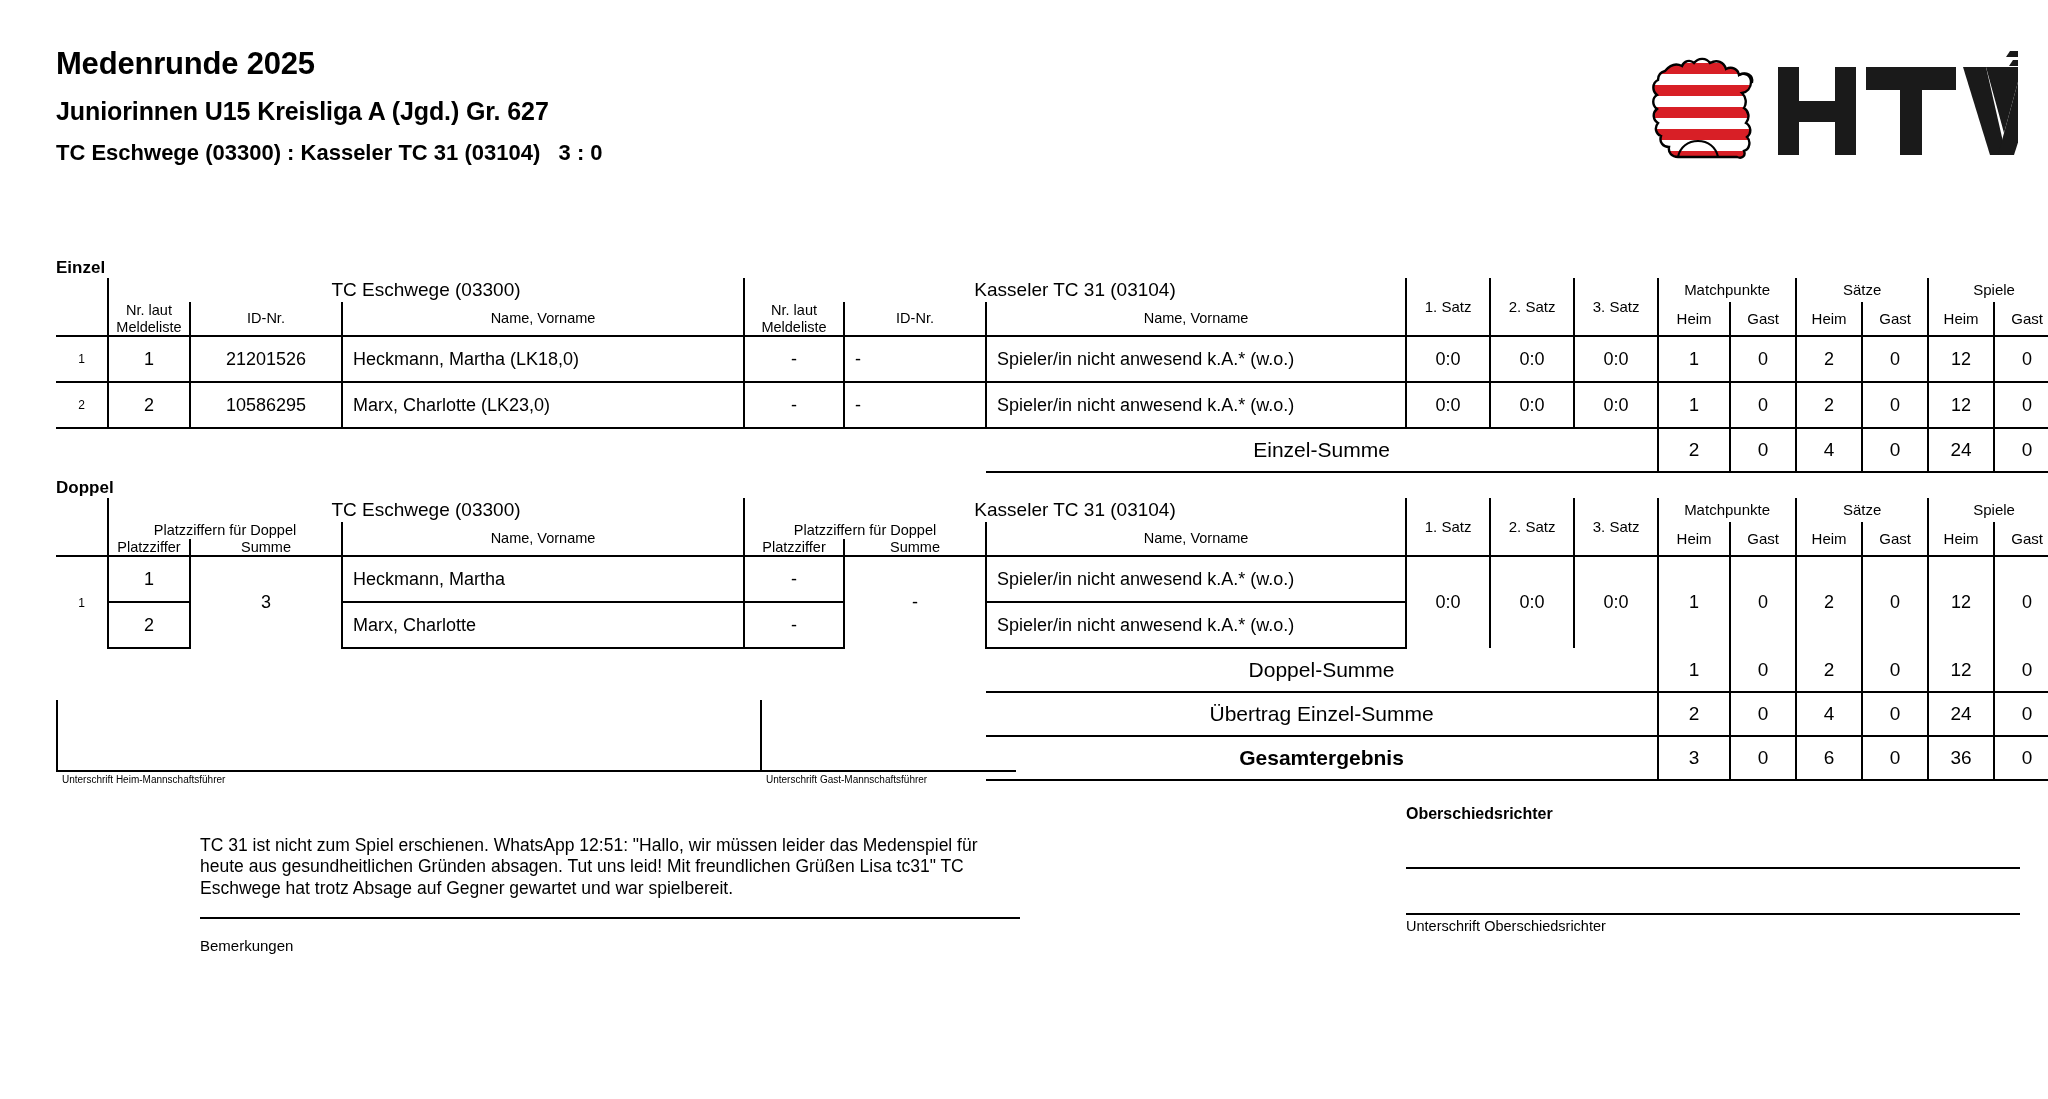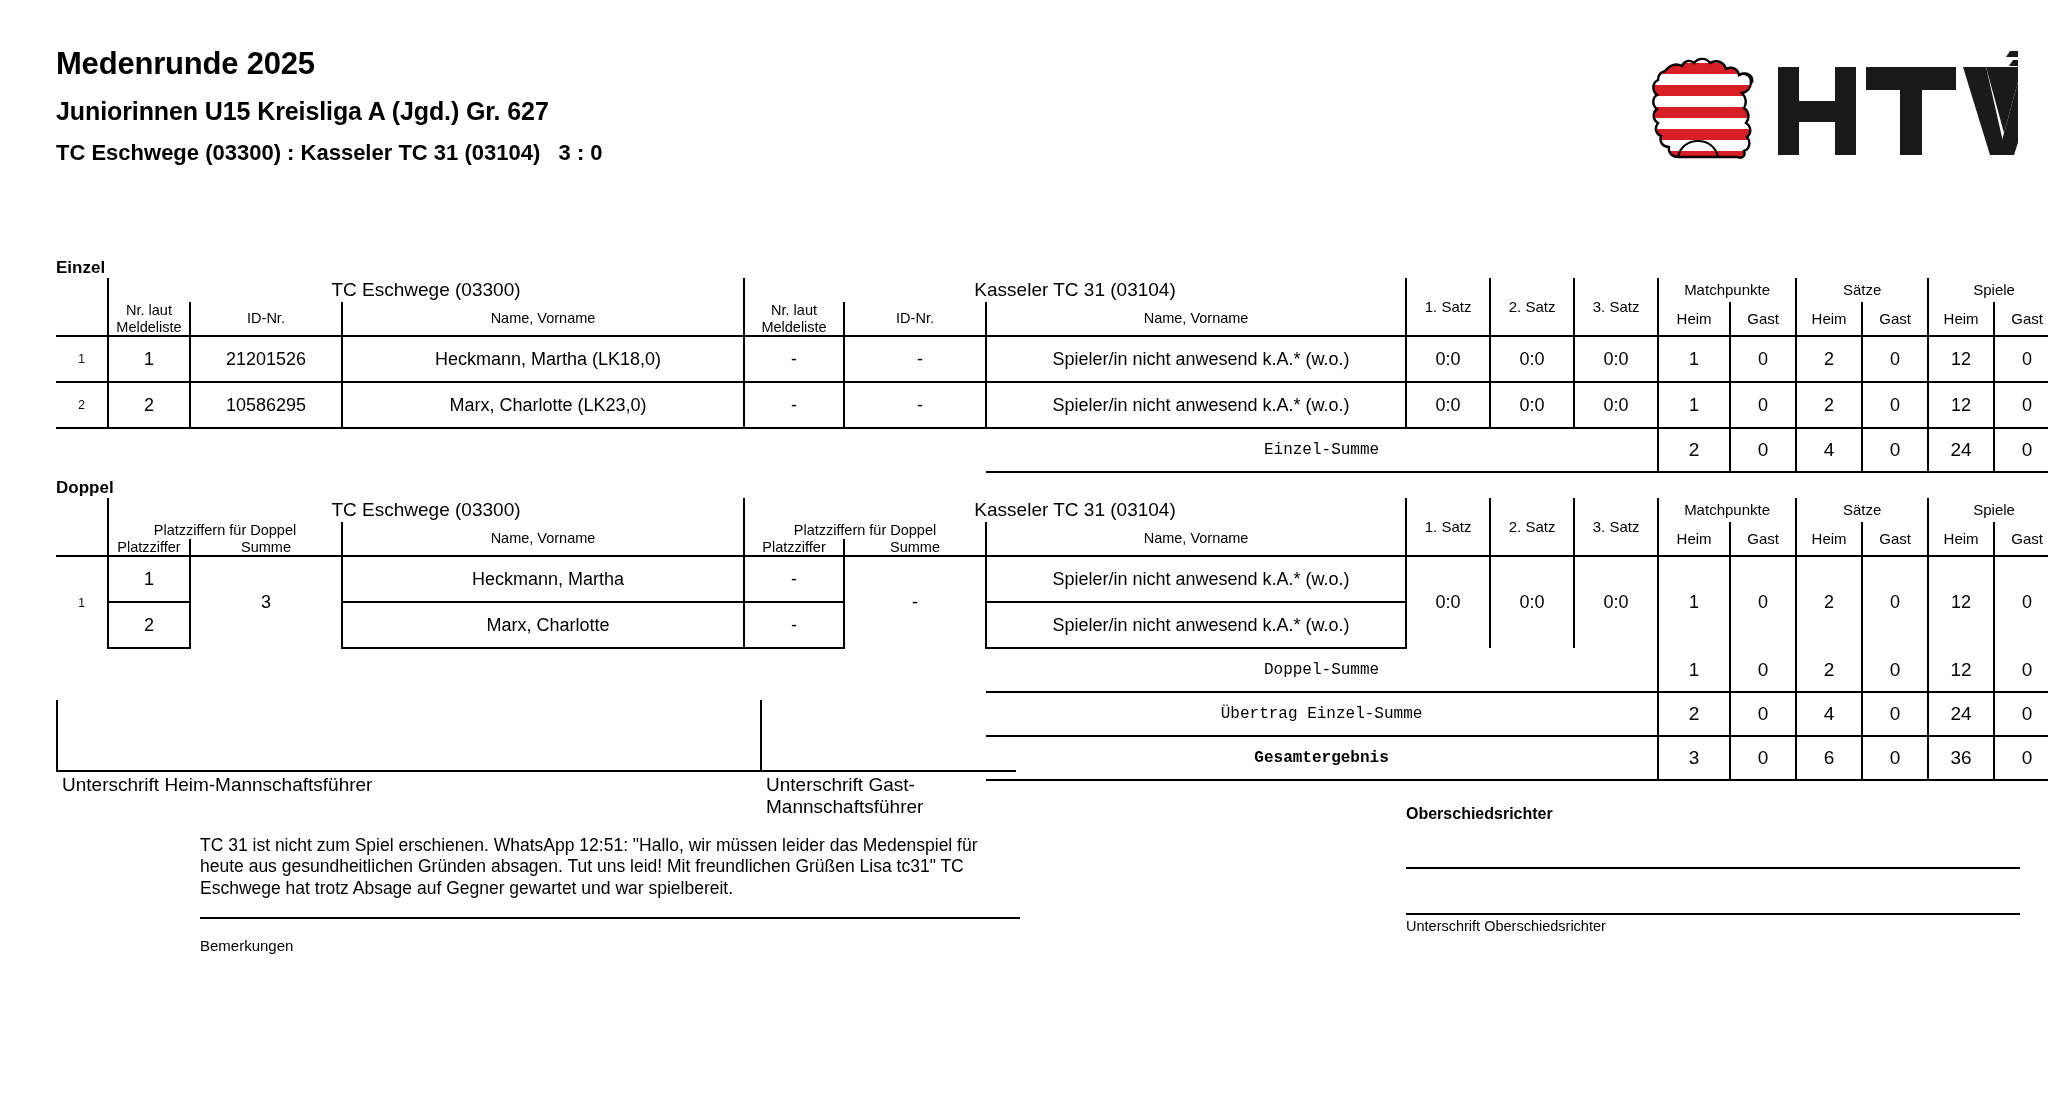--- a/index.html
+++ b/index.html
@@ -142,34 +142,33 @@
     padding-bottom: 2px;
     white-space: nowrap;
   }
 
   .row-cell {
     height: 44px;
     font-size: 18px;
     text-align: center;
   }
   .row-cell.left {
-    text-align: center;
+    text-align: left;
     padding-left: 10px;
     margin-top: 46px;
   }
   .row-idx {
     font-size: 12px;
     text-align: center;
   }
   .sum-label {
     text-align: left;
     padding-left: 6px;
-    font-size: 16px;
+    font-size: 21px;
     height: 42px;
-    font-family: Liberation Mono, monospace;
   }
   .sum-val {
     text-align: center;
     font-weight: bold;
     font-size: 19px;
   }
   .sum-label.bold { font-weight: bold; }
 
   
   .sig-area {
@@ -189,21 +188,22 @@
   .sig-hline {
     position: absolute;
     left: 0;
     top: 70px;
     width: 960px;
     border-top: 2px solid #000;
   }
   .sig-cap {
     position: absolute;
     top: 74px;
-    font-size: 19px;
+    font-size: 10px;
+    text-align: center;
   }
 
   .remarks-block {
     position: absolute;
     left: 200px;
     top: 835px;
     width: 820px;
   }
   .remarks-text {
     font-size: 17.5px;

